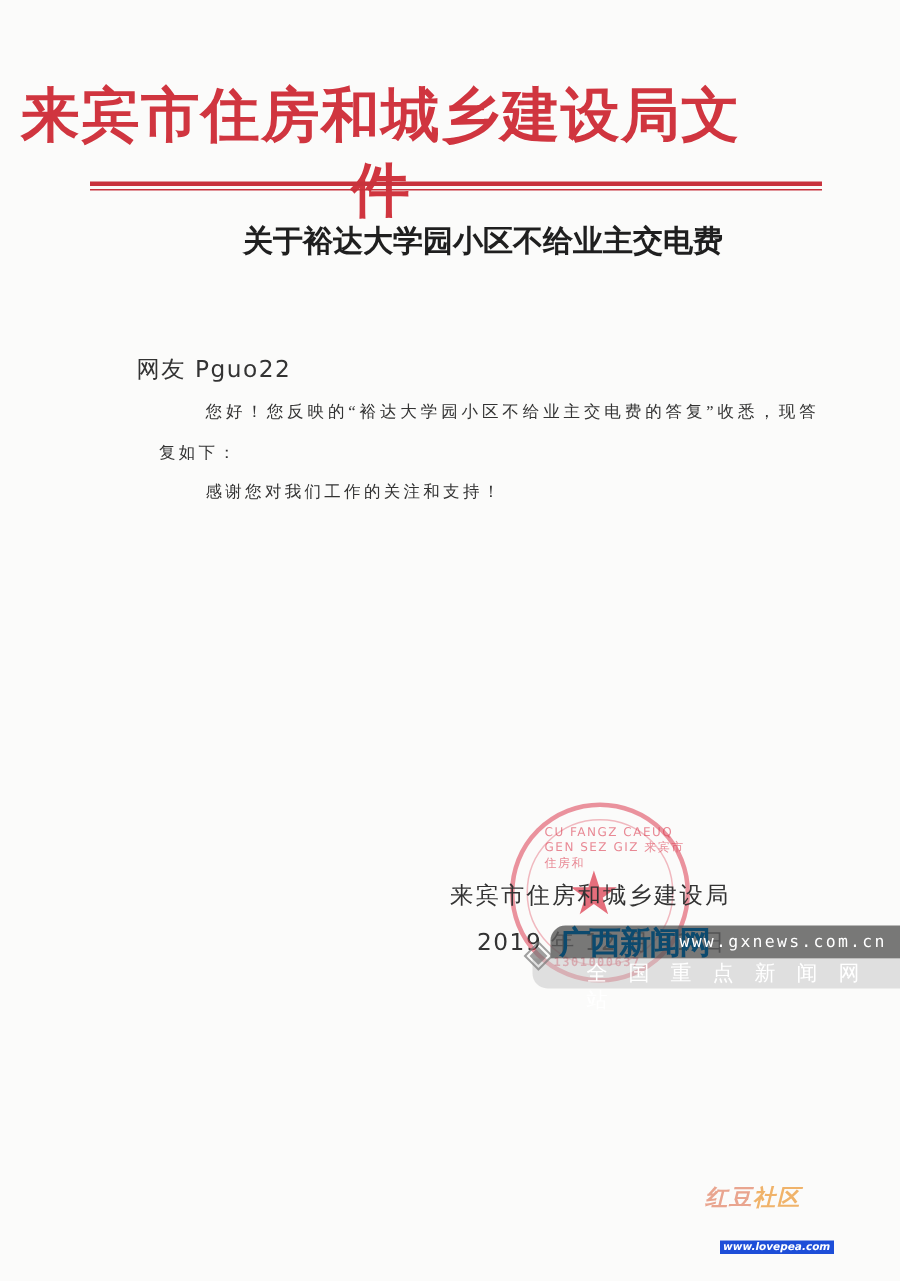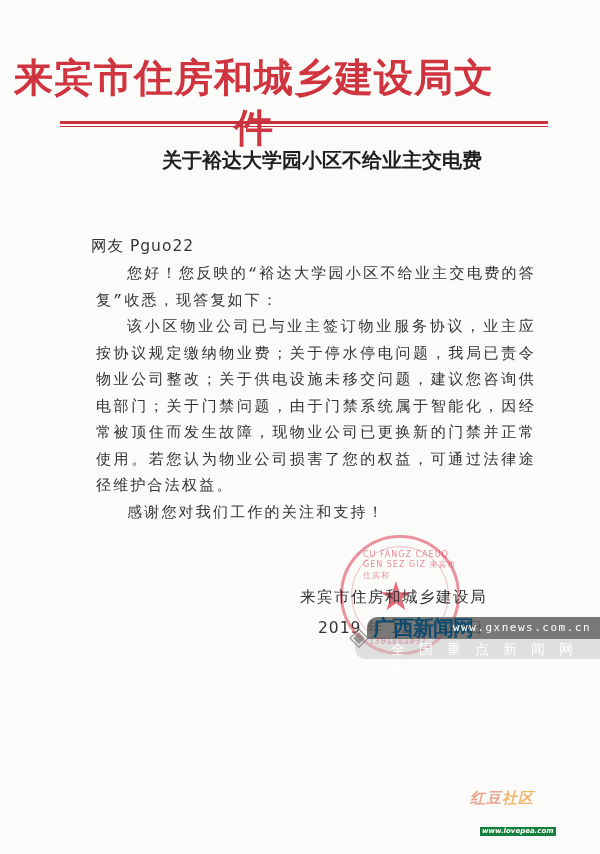--- a/index.html
+++ b/index.html
@@ -21,23 +21,23 @@
     .rule-thin {
       position: absolute; left: 60px; top: 126px; width: 488px; height: 1px; background: #c8323c;
     }
     .title {
       position: absolute; top: 145px; left: 0; width: 600px; text-align: center;
       font-size: 20px; font-weight: bold; line-height: 30px; color: #1f1f1f;
       font-family: "DejaVu Serif", "Liberation Serif", serif;
       padding-left: 22px;
     }
     .body-text {
-      position: absolute; left: 96px; width: 440px; font-size: 15px; line-height: 26.5px;
+      position: absolute; left: 106px; width: 440px; font-size: 11px; line-height: 26.5px;
       color: #333; letter-spacing: 2.2px; text-align: justify;
-      font-family: Liberation Mono, monospace;
+      font-family: Liberation Serif, serif;
     }
     .p { margin: 0; }
     .indent { text-indent: 31px; }
     .addressee { position: absolute; top: 236px; left: 91px; font-size: 15.5px; letter-spacing: 1px; color:#333;
       font-family: "DejaVu Sans", "Liberation Sans", sans-serif; }
     .sig-org { position: absolute; top: 587px; left: 300px; font-size: 15.5px; letter-spacing: 1.5px; color:#333;
       font-family: Liberation Serif, serif; z-index: 3; }
     .sig-date { position: absolute; top: 618px; left: 318px; font-size: 15.5px; letter-spacing: 1px; color:#333;
       font-family: "DejaVu Sans", "Liberation Sans", sans-serif; z-index: 1; }
     .seal {
@@ -93,41 +93,40 @@
       position: absolute; left: 0; top: 0; font-size: 15px; font-weight: bold; letter-spacing: 1px;
       font-family: "DejaVu Sans", sans-serif; line-height: 16px;
     }
     .lovepea-cn .c1 { color: #e9a58f; }
     .lovepea-cn .c2 { color: #f0b36a; }
     .lovepea-en {
       position: absolute; left: 0; top: 14px; font-size: 22px; font-weight: bold; color: #e8b892;
       font-family: "DejaVu Sans", sans-serif; letter-spacing: -1px; line-height: 24px;
     }
     .lovepea-url {
-      position: absolute; left: 10px; top: 37px; font-size: 7px; color: #fff; background: #15803d;
+      position: absolute; left: 10px; top: 37px; font-size: 7px; color: #fff; background: #1d4ed8;
       padding: 0 2px; font-family: "DejaVu Sans", sans-serif; font-weight: bold; line-height: 9px;
     }
   </style>
 </head>
 <body>
 
 <div>
   <div class="doc-header">来宾市住房和城乡建设局文件</div>
   <div class="rule-thick"></div>
   <div class="rule-thin"></div>
 
   <div class="title">
     <div>关于裕达大学园小区不给业主交电费</div>
   </div>
 
   <div class="addressee">网友 Pguo22</div>
 
   <div class="body-text" style="top:262px;">
     <p class="p indent">您好！您反映的“裕达大学园小区不给业主交电费的答复”收悉，现答复如下：</p>
-    <p class="p indent">该小区物业公司已与业主签订物业服务协议，业主应按协议规定缴纳物业费；关于停水停电问题，我局已责令物业公司整改；关于供电设施未移交问题，建议您咨询供电部门；关于门禁问题，由于门禁系统属于智能化，因经常被顶住而发生故障，现物业公司已更换新的门禁并正常使用。若您认为物业公司损害了您的权益，可通过法律途径维护合法权益。</p>
     <p class="p indent">感谢您对我们工作的关注和支持！</p>
   </div>
 
   <div class="seal">
     <div class="seal-inner"></div>
     <div class="seal-arc-text">CU FANGZ CAEUQ GEN SEZ GIZ 来宾市住房和</div>
     <div class="seal-star">★</div>
     <div class="seal-code">1301000637</div>
   </div>
 

